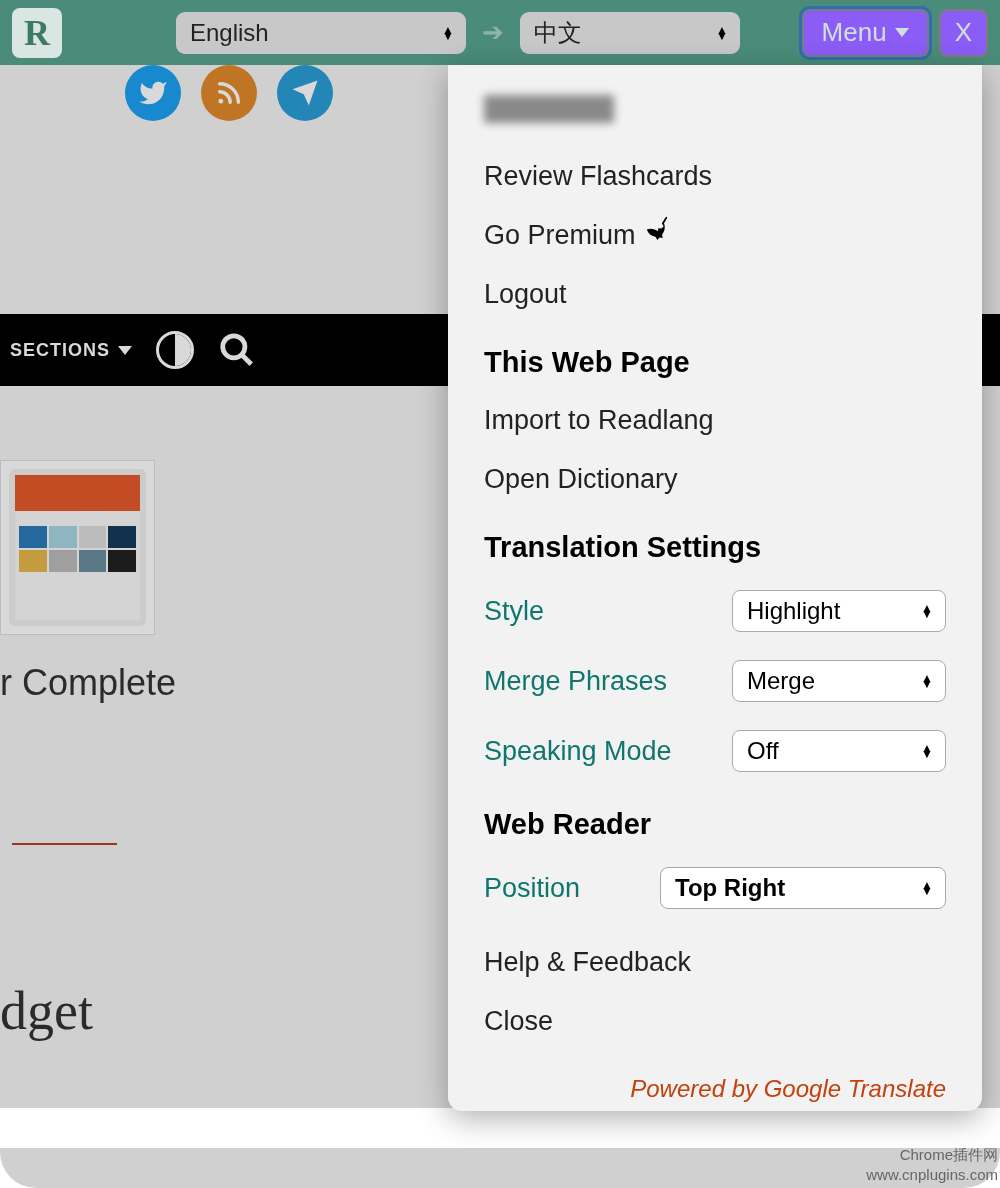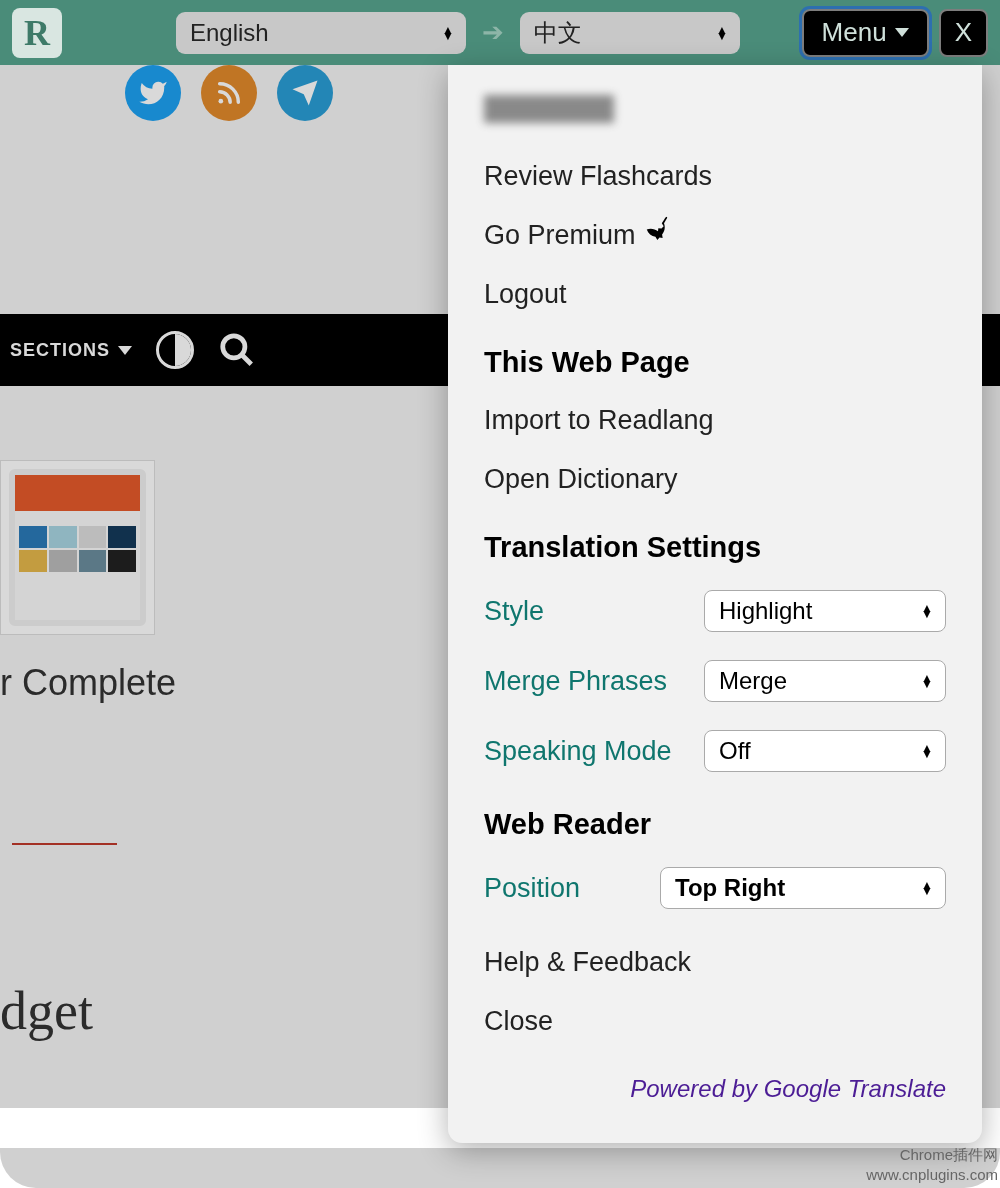--- a/index.html
+++ b/index.html
@@ -79,21 +79,21 @@
     .right-controls {
       margin-left: auto;
       display: flex;
       gap: 10px;
     }
     .menu-btn, .x-btn {
       height: 48px;
       border-radius: 8px;
       border: 2px solid #7d7d7d;
       color: #cfe0da;
-      background: #000000;
+      background: #8b5cf6;
       font-size: 26px;
       display: flex;
       align-items: center;
       justify-content: center;
       padding: 0 18px;
       cursor: pointer;
     }
     .menu-btn {
       outline: 3px solid #2d6fb0;
       outline-offset: 0;
@@ -236,21 +236,21 @@
       z-index: 3;
     }
     .dropdown-panel {
       position: absolute;
       top: 65px;
       right: 18px;
       width: 534px;
       background: #f2f2f2;
       border-radius: 0 0 14px 14px;
       box-shadow: 0 8px 30px rgba(0,0,0,0.3);
-      padding: 30px 36px 40px 36px;
+      padding: 30px 36px 8px 36px;
       z-index: 5;
     }
     .user-blur {
       width: 130px;
       height: 28px;
       margin-bottom: 24px;
       background: #444;
       filter: blur(4px);
       opacity: 0.6;
     }
@@ -271,38 +271,38 @@
       display: flex;
       align-items: center;
       justify-content: space-between;
       padding: 14px 0;
     }
     .setting-label {
       font-size: 27px;
       color: #0f766e;
     }
     .setting-select {
-      width: 242px;
+      width: 214px;
       height: 42px;
       border: 1px solid #aaa;
       border-radius: 8px;
       background: #fff;
       font-size: 24px;
       padding: 0 14px;
       position: relative;
       display: flex;
       align-items: center;
       cursor: pointer;
     }
     .pos-row .setting-select { width: 286px; font-weight: bold; }
     .powered-by {
       text-align: right;
       font-size: 24px;
       font-style: italic;
-      color: #4c1d95;
+      color: #c2410c;
       margin-top: 24px;
     }
     .rocket-icon {
       display: inline-block;
       margin-left: 6px;
       transform: rotate(-20deg);
     }
     .footer-credit {
       position: absolute;
       bottom: 4px;

